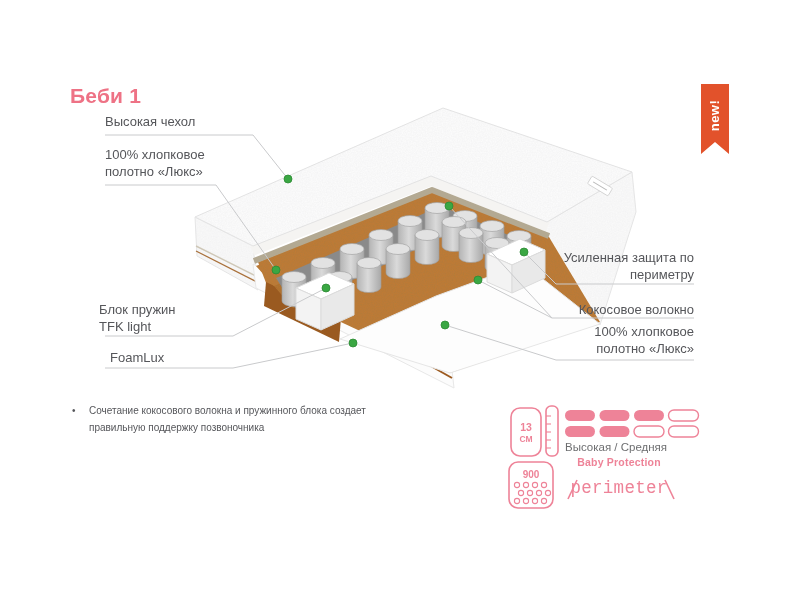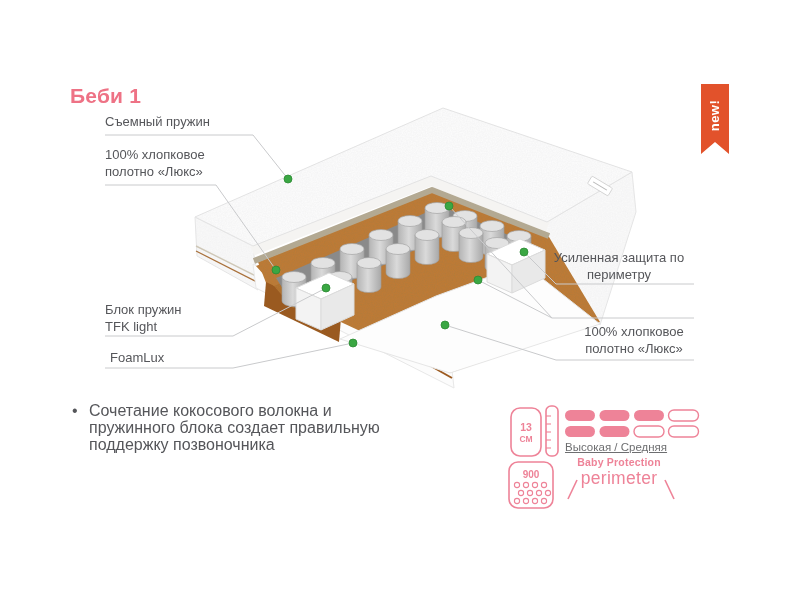--- a/index.html
+++ b/index.html
@@ -1,32 +1,32 @@
 <!DOCTYPE html>
 <html><head>
 <meta charset="utf-8">
 <style>
   html,body{margin:0;padding:0;background:#fff;}
   .stage{position:relative;width:800px;height:592px;background:#fff;overflow:hidden;
          font-family:"Liberation Sans",sans-serif;color:#55565a;}
   .abs{position:absolute;}
   .title{left:70px;top:84px;font-size:21px;font-weight:bold;color:#ee7285;letter-spacing:.2px;}
   .callout{font-size:13px;line-height:17px;color:#55565a;}
-  .callout.right{text-align:center;}
+  .callout.right{text-align:right;}
   .ribbon{left:701px;top:84px;width:28px;height:70px;background:#e2522b;
           clip-path:polygon(0 0,100% 0,100% 100%,50% 83%,0 100%);
           display:flex;align-items:center;justify-content:center;}
   .ribbon span{transform:rotate(-90deg);color:#fff;font-weight:bold;font-size:13px;letter-spacing:.5px;white-space:nowrap;margin-top:-8px;}
   .features{left:70px;top:402px;width:352px;}
-  .feat{position:relative;padding-left:19px;font-size:16px;line-height:17px;margin-bottom:5px;}
+  .feat{position:relative;padding-left:19px;font-size:10px;line-height:17px;margin-bottom:5px;}
   .feat::before{content:"•";position:absolute;left:2px;top:0;color:#55565a;}
-  .firmness-label{left:565px;top:441px;font-size:11.5px;color:#6d6e70;text-decoration:underline;}
+  .firmness-label{left:565px;top:441px;font-size:11.5px;color:#6d6e70;}
   .bp-logo{left:567px;top:457px;width:104px;text-align:center;color:#ee8398;line-height:1;}
   .bp-logo .l1{font-size:10.5px;font-weight:bold;letter-spacing:.2px;text-align:center;}
-  .bp-logo .l2{font-size:17.5px;letter-spacing:.3px;margin-top:2px;}
+  .bp-logo .l2{font-size:17.5px;letter-spacing:.3px;margin-top:12px;font-family:Liberation Mono, monospace;}
 </style>
 </head>
 <body>
 
 <div class="stage">
 
   <svg class="abs" style="left:0;top:0" width="800" height="592" viewBox="0 0 800 592">
     <defs>
       <filter id="fQuilt" x="-5%" y="-5%" width="110%" height="110%">
         <feTurbulence type="fractalNoise" baseFrequency="0.8" numOctaves="2" seed="7" result="n"></feTurbulence>
@@ -142,26 +142,27 @@
       <circle cx="445" cy="325" r="4"></circle>
     </g>
   </svg>
 
   <div class="abs title">Беби 1</div>
 
   <div class="abs ribbon">
     <span>new!</span>
   </div>
 
-  <div class="abs callout" style="left:105px;top:113px;width:150px">Съемный пружин</div>
+  <div class="abs callout" style="left:105px;top:113px;width:150px">Высокая чехол</div>
   <div class="abs callout" style="left:105px;top:146px;width:115px">100% хлопковое полотно «Люкс»</div>
-  <div class="abs callout" style="left:105px;top:301px;width:90px">Блок пружин TFK light</div>
+  <div class="abs callout" style="left:99px;top:301px;width:90px">Блок пружин TFK light</div>
   <div class="abs callout" style="left:110px;top:349px;width:110px">FoamLux</div>
 
   <div class="abs callout right" style="left:544px;top:249px;width:150px">Усиленная защита по периметру</div>
+  <div class="abs callout right" style="left:544px;top:301px;width:150px">Кокосовое волокно</div>
   <div class="abs callout right" style="left:574px;top:323px;width:120px">100% хлопковое полотно «Люкс»</div>
 
   <div class="abs features">
     <div class="feat">Сочетание кокосового волокна и пружинного блока создает правильную поддержку позвоночника</div>
   </div>
 
   <svg class="abs" style="left:505px;top:400px" width="210" height="115" viewBox="0 0 210 115">
     <g stroke="#ee8398" fill="none" stroke-width="1.6">
 
       <g>

